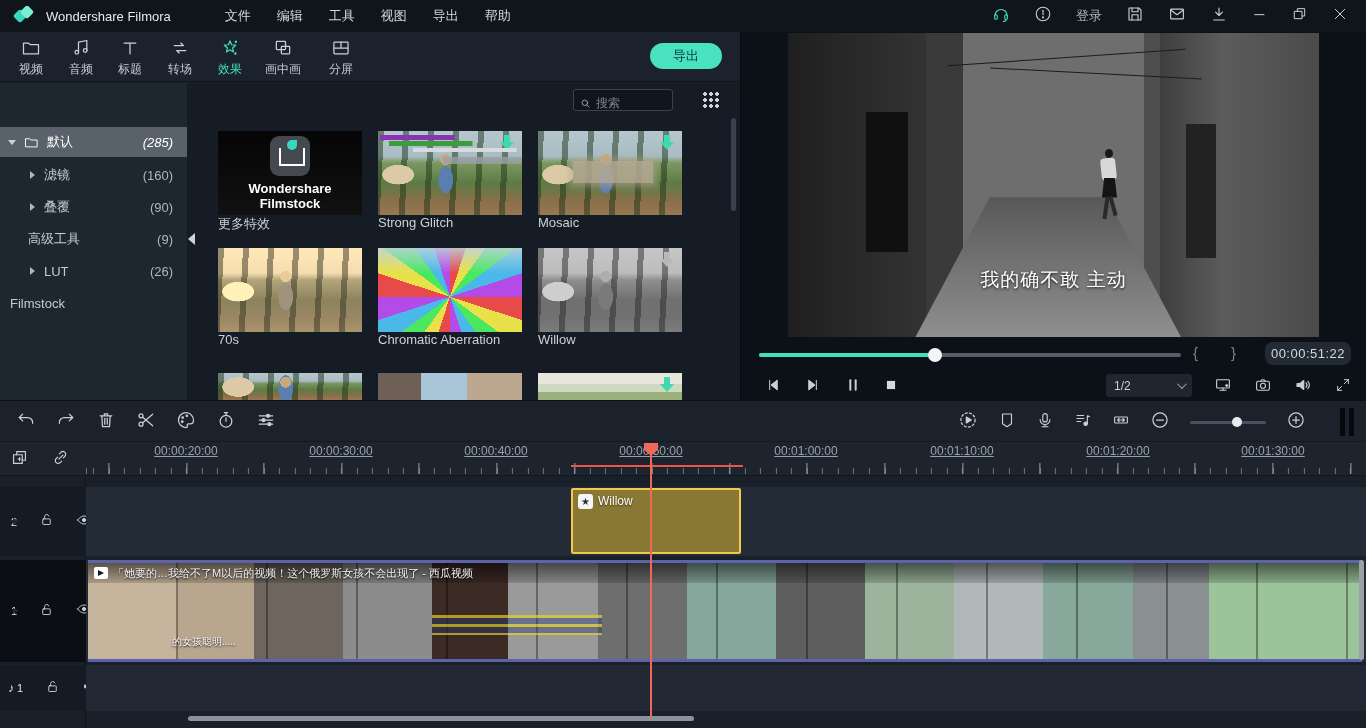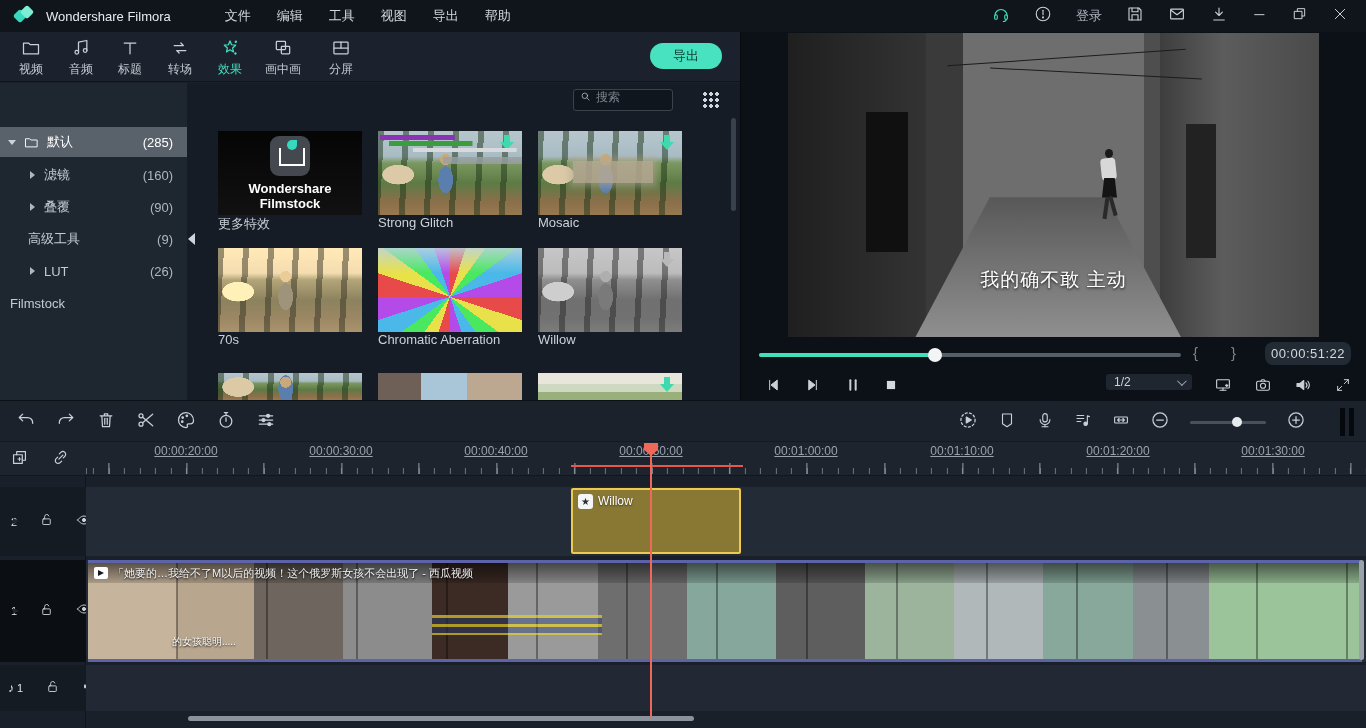--- a/index.html
+++ b/index.html
@@ -31,25 +31,25 @@
   .tab.active svg { stroke:#43dfbf; }
   .tab.active::after { content:""; position:absolute; left:10px; right:10px; bottom:-9px; height:2px; background:#43dfbf; }
   .export-btn { position:absolute; left:650px; top:11px; width:72px; height:26px; background:#49e2c1; border-radius:13px; color:#0c3a31; font-size:13px; display:flex; align-items:center; justify-content:center; }
 
   
   .library { position:absolute; left:0; top:83px; width:740px; height:317px; background:#151c25; }
   .sidebar { position:absolute; left:0; top:0; width:187px; height:317px; background:#1e2630; }
   .sb-row { position:absolute; left:0; width:187px; height:28px; display:flex; align-items:center; font-size:13px; color:#c3cbd3; }
   .sb-row .count { margin-left:auto; margin-right:14px; color:#aeb6bf; }
   .sb-row.selected { background:#59616a; color:#fff; }
-  .sb-row.selected .count { color:#fff; }
+  .sb-row.selected .count { color:#fff;font-style:italic; }
   .caret-d { width:0; height:0; border-left:4px solid transparent; border-right:4px solid transparent; border-top:5px solid #cdd3da; margin:0 8px 0 8px; }
   .caret-r { width:0; height:0; border-top:4px solid transparent; border-bottom:4px solid transparent; border-left:5px solid #aeb6bf; margin:0 9px 0 30px; }
   .collapse-arrow { position:absolute; left:188px; top:150px; width:0; height:0; border-top:6px solid transparent; border-bottom:6px solid transparent; border-right:7px solid #cdd3da; }
-  .searchbox { position:absolute; left:573px; top:6px; width:100px; height:22px; background:#10161d; border:1px solid #3a424c; border-radius:3px; display:flex; align-items:flex-start; padding:0 6px; }
+  .searchbox { position:absolute; left:573px; top:6px; width:100px; height:22px; background:#10161d; border:1px solid #3a424c; border-radius:3px; display:flex; align-items:flex-end; padding:0 6px; }
   .searchbox input { background:transparent; border:0; outline:0; width:70px; font-size:12px; color:#9aa4ae; margin-left:5px; font-family:inherit; }
   .searchbox input::placeholder { color:#79838d; }
   .grid-icon { position:absolute; left:702px; top:8px; width:18px; height:18px;
     background:radial-gradient(circle 1.6px, #cfd5db 99%, transparent) 0 0/6px 6px; }
   .vscroll { position:absolute; left:731px; top:35px; width:5px; height:93px; background:#39424c; border-radius:3px; }
 
   .card { position:absolute; width:144px; }
   .thumb { width:144px; height:84px; background-color:#333; position:relative; overflow:hidden; }
   .clabel { font-size:13px; color:#ccd2d8; white-space:nowrap; }
   .vineyard { background:
@@ -102,21 +102,21 @@
   .dancer .leg2 { position:absolute; left:15px; top:47px; width:4px; height:20px; background:#2a2a2a; transform:rotate(-16deg); }
   .subtitle { position:absolute; left:0; right:0; bottom:44px; text-align:center; font-size:19px; color:#fff; text-shadow:0 1px 3px rgba(0,0,0,.9); letter-spacing:1px; }
   .seekrow { position:absolute; left:0; top:305px; width:626px; height:32px; }
   .seek-track { position:absolute; left:18px; top:16px; width:422px; height:4px; border-radius:2px; background:#565e68; }
   .seek-fill { position:absolute; left:0; top:0; height:4px; width:176px; border-radius:2px; background:#42dfbd; }
   .seek-thumb { position:absolute; left:169px; top:-5px; width:14px; height:14px; border-radius:50%; background:#f2f4f6; }
   .bracket { position:absolute; top:7px; font-size:15px; color:#7a848e; }
   .timecode { position:absolute; left:524px; top:5px; width:86px; height:23px; background:#222a33; border-radius:8px; font-size:13px; color:#d3d9df; display:flex; align-items:center; justify-content:center; letter-spacing:.5px; }
   .ctrlrow { position:absolute; left:0; top:337px; width:626px; height:31px; display:flex; align-items:center; }
   .pbtn { position:absolute; top:4px; width:24px; height:24px; display:flex; align-items:center; justify-content:center; }
-  .zoom-select { position:absolute; left:365px; top:5px; width:86px; height:16px; background:#1f2630; border-radius:3px; font-size:12px; color:#cdd3da; display:flex; align-items:center; padding:0 8px; }
+  .zoom-select { position:absolute; left:365px; top:5px; width:86px; height:23px; background:#1f2630; border-radius:3px; font-size:12px; color:#cdd3da; display:flex; align-items:center; padding:0 8px; }
   .zoom-select .chev { margin-left:auto; width:7px; height:7px; border-right:1.5px solid #9aa4ae; border-bottom:1.5px solid #9aa4ae; transform:rotate(45deg) translateY(-2px); }
 
   
   .tl-toolbar { position:absolute; left:0; top:400px; width:1366px; height:42px; background:#1b222c; border-top:1px solid #0c1117; border-bottom:1px solid #141a22; }
   .ttl-left { position:absolute; left:16px; top:0; height:42px; display:flex; align-items:center; gap:20px; }
   .ttl-right { position:absolute; right:60px; top:0; height:42px; display:flex; align-items:center; gap:20px; }
   .zslider { position:relative; width:76px; height:3px; background:#49525c; border-radius:2px; }
   .zslider .dot { position:absolute; left:42px; top:-4px; width:10px; height:10px; border-radius:50%; background:#e8ebee; }
   .tl-vgrip { position:absolute; right:10px; top:7px; width:16px; height:28px; display:flex; gap:4px; }
   .tl-vgrip i { display:block; width:5px; height:28px; background:#05080c; }

